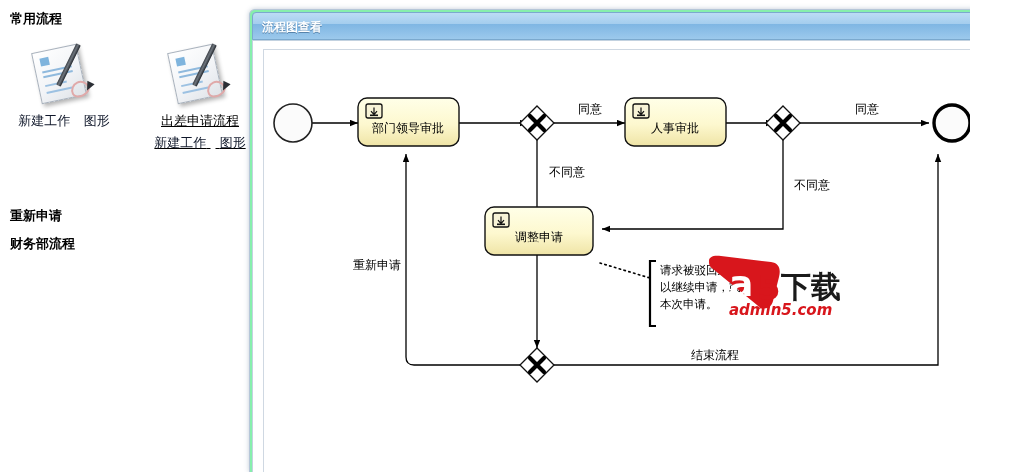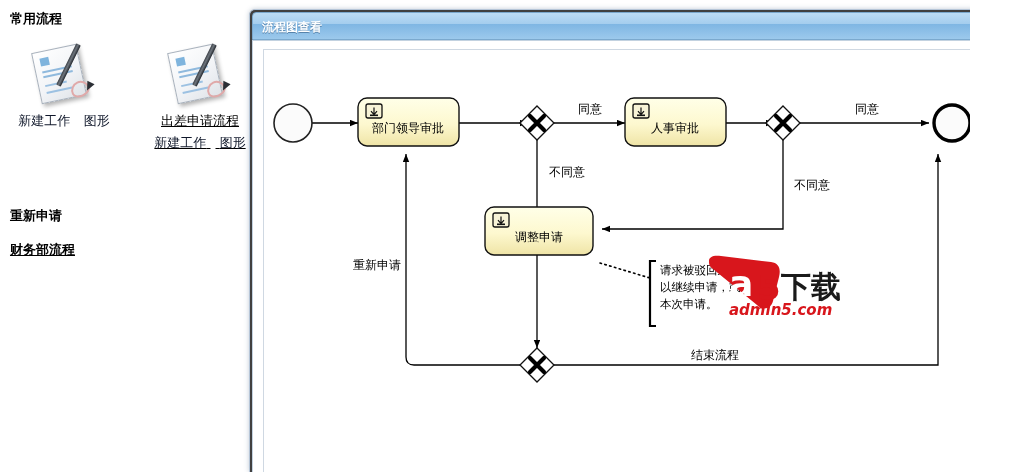--- a/index.html
+++ b/index.html
@@ -26,21 +26,21 @@
   }
   .group-title {
     position: absolute;
     font-size: 13px;
     font-weight: bold;
     color: #000000;
     white-space: nowrap;
   }
   #group-common { left: 10px; top: 10px; }
   #group-market { left: 10px; top: 207px; }
-  #group-finance{ left: 10px; top: 241px; text-decoration: underline; }
+  #group-finance{ left: 10px; top: 235px; }
 
   .proc-item {
     position: absolute;
     width: 120px;
     text-align: center;
   }
   #proc-0 { left: 4px;  top: 42px; }
   #proc-1 { left: 140px; top: 42px; text-decoration: underline; }
 
   .proc-icon {
@@ -118,21 +118,21 @@
     cursor: pointer;
   }
   .proc-links .sep { display:inline-block; width:5px; }
 
   
   #dialog {
     position: absolute;
     left: 249px; top: 9px;
     width: 772px;
     height: 463px;
-    background: #404040;
+    background: #86efac;
     border: 1px solid #b6c6d8;
     border-bottom: none;
     border-radius: 6px 6px 0 0;
     box-shadow: 0 0 5px rgba(120,140,165,0.45);
     box-sizing: border-box;
   }
   #dialog-titlebar {
     position: relative;
     height: 28px;
     margin: 2px 2px 0 2px;

